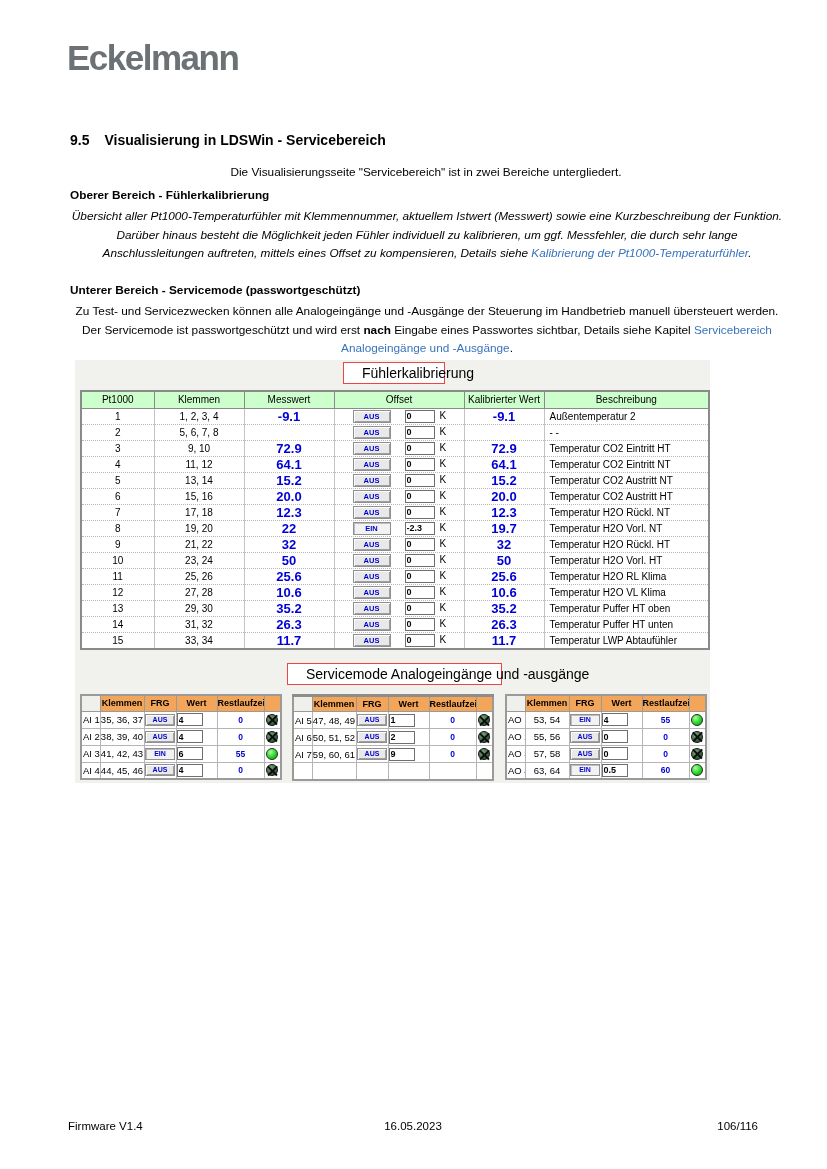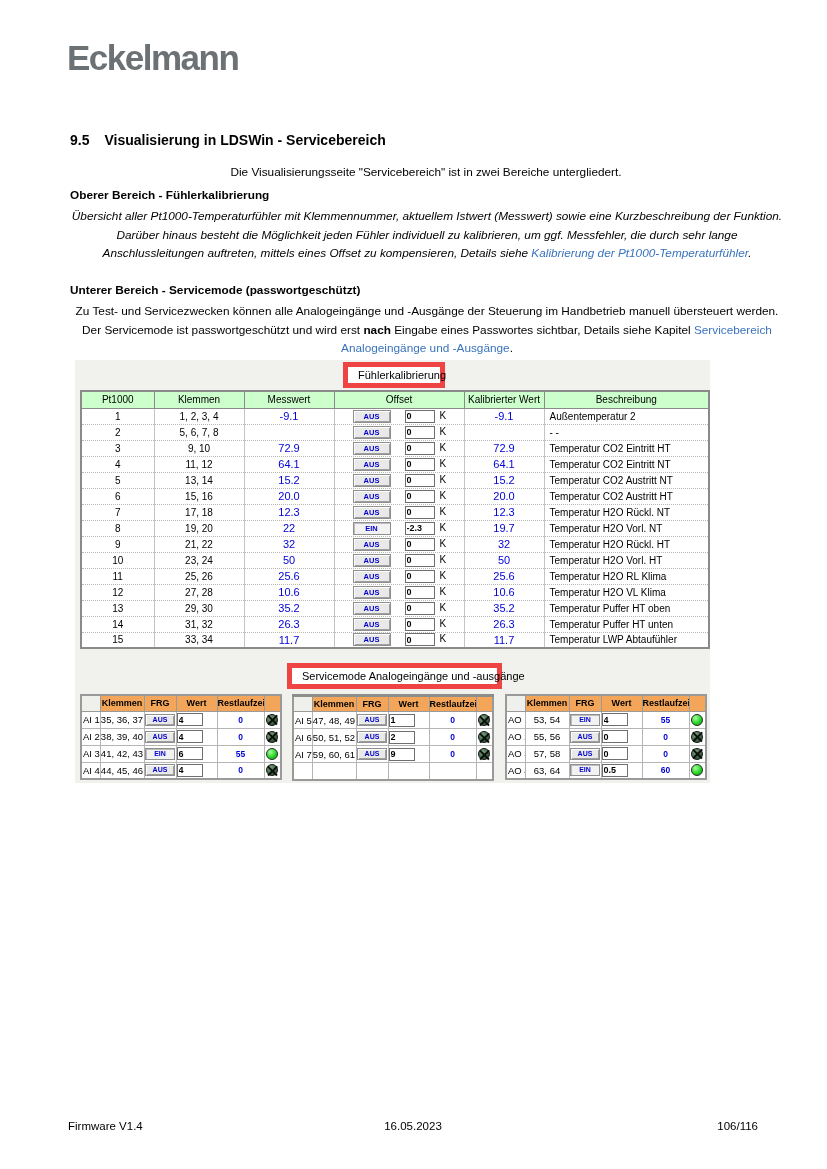--- a/index.html
+++ b/index.html
@@ -18,36 +18,36 @@
   .h-upper   { position:absolute; left:70px; top:186px; font-weight:bold; }
   .p-upper   { position:absolute; left:70px; top:207px; width:714px;font-style:italic; }
   .h-lower   { position:absolute; left:70px; top:281px; font-weight:bold; }
   .p-lower   { position:absolute; left:70px; top:302px; width:714px; }
   .doclink { color:#3973bd; cursor:pointer; }
   .inline-bold { font-weight:bold; }
 
   
   .screenshot { position:absolute; left:75px; top:360px; width:635px; height:423px;
                 background:#f1f1ee; font-family:"Liberation Sans", sans-serif; }
-  .titlebox { position:absolute; background:#fff; border:5px solid #ef4444; font-size:11px;
-              text-align:center; padding:2px 10px; white-space:nowrap; }
+  .titlebox { position:absolute; background:#fff; border:1px solid #ef4444; font-size:14px;
+              text-align:center; padding:2px 18px; white-space:nowrap; }
   .fk-title  { left:268px; top:2px;  width:102px; }
   .svc-title { left:212px; top:303px; width:215px; }
 
   table { border-collapse:collapse; table-layout:fixed; }
 
   
   .big-table { position:absolute; left:5px; top:30px; width:628px; background:#fff;
                border:2px solid #8a8a8a; }
   .big-table th { background:#ccffcc; font-size:10px; font-weight:normal; height:17px;
                border:1px solid #8a8a8a; overflow:hidden; white-space:nowrap;margin-left:11px; }
   .big-table td { height:16px; font-size:10px; text-align:center; vertical-align:middle;
                border-left:1px solid #c4c4c4; border-right:1px solid #c4c4c4;
                border-bottom:1px dotted #b8b8b8; overflow:hidden; white-space:nowrap; }
-  .big-table .val { color:#0000d6; font-weight:normal; font-size:11px;margin-left:48px; }
+  .big-table .val { color:#0000d6; font-weight:bold; font-size:13px;margin-left:48px; }
   .big-table .c-bes { text-align:left; padding-left:5px; }
   .c-off { padding:0 18px; }
   .frg-btn { display:inline-block; width:38px; height:13px; background:#e9e9e9;
              border:1px solid #8f8f8f; box-shadow:inset 1px 1px 0 #ffffff, inset -1px -1px 0 #9f9f9f;
              color:#0000cc; font-weight:bold; font-size:7.5px; line-height:11px;
              font-family:"Liberation Sans", sans-serif; text-align:center; cursor:pointer;
              vertical-align:middle; margin-right:14px; }
   .frg-btn.EIN { box-shadow:inset 1px 1px 0 #bdbdbd; background:#f2f2f2; }
   .offset-input { width:30px; height:13px; border:1px solid #6f6f6f; font-size:9px; font-weight:bold;
              padding:0 1px; font-family:"Liberation Sans", sans-serif; vertical-align:middle; }

